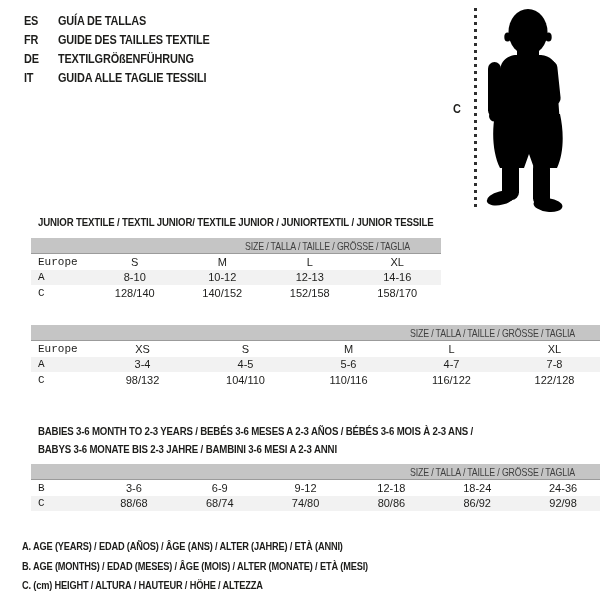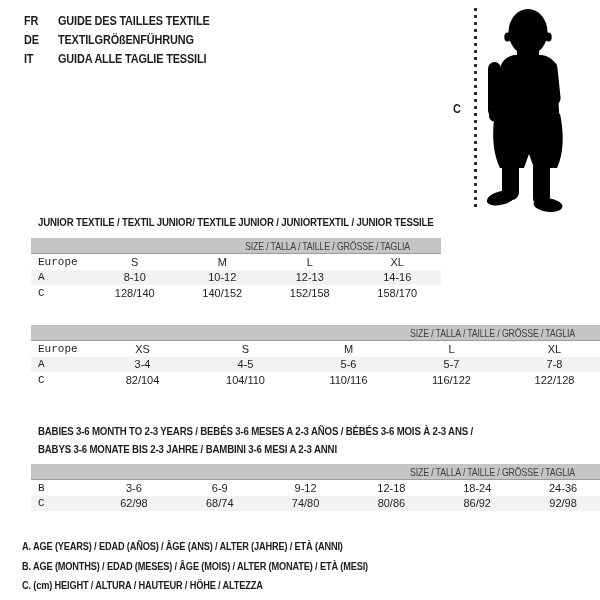--- a/index.html
+++ b/index.html
@@ -49,20 +49,24 @@
 
   
   .legend{position:absolute;left:22px;top:536px;}
   .legend-line{font-size:11px;font-weight:bold;line-height:18.5px;white-space:nowrap;}
 </style>
 </head>
 <body>
 
 <div class="lang-block">
 
+  <div class="lang-row">
+    <span class="lang-code"><i class="condensed">ES</i></span>
+    <span class="lang-label"><i class="condensed">GUÍA DE TALLAS</i></span>
+  </div>
 
   <div class="lang-row">
     <span class="lang-code"><i class="condensed">FR</i></span>
     <span class="lang-label"><i class="condensed">GUIDE DES TAILLES TEXTILE</i></span>
   </div>
 
   <div class="lang-row">
     <span class="lang-code"><i class="condensed">DE</i></span>
     <span class="lang-label"><i class="condensed">TEXTILGRÖßENFÜHRUNG</i></span>
   </div>
@@ -148,26 +152,26 @@
             <span class="cell">S</span>
             <span class="cell">M</span>
             <span class="cell">L</span>
             <span class="cell">XL</span>
           </div>
           <div class="trow alt">
             <span class="cell label">A</span>
             <span class="cell">3-4</span>
             <span class="cell">4-5</span>
             <span class="cell">5-6</span>
-            <span class="cell">5-7</span>
+            <span class="cell">4-7</span>
             <span class="cell">7-8</span>
           </div>
           <div class="trow">
             <span class="cell label">C</span>
-            <span class="cell">82/104</span>
+            <span class="cell">98/132</span>
             <span class="cell">104/110</span>
             <span class="cell">110/116</span>
             <span class="cell">116/122</span>
             <span class="cell">122/128</span>
           </div>
         </div>
     </div>
   </section>
     <section class="size-section sec-3">
     <h2 class="section-heading"><span class="hwrap"><span>BABIES 3-6 MONTH TO 2-3 YEARS / BEBÉS 3-6 MESES A 2-3 AÑOS / BÉBÉS 3-6 MOIS À 2-3 ANS /</span><br><span>BABYS 3-6 MONATE BIS 2-3 JAHRE / BAMBINI 3-6 MESI A 2-3 ANNI</span></span></h2>
@@ -180,21 +184,21 @@
             <span class="cell label">B</span>
             <span class="cell">3-6</span>
             <span class="cell">6-9</span>
             <span class="cell">9-12</span>
             <span class="cell">12-18</span>
             <span class="cell">18-24</span>
             <span class="cell">24-36</span>
           </div>
           <div class="trow alt">
             <span class="cell label">C</span>
-            <span class="cell">62/98</span>
+            <span class="cell">88/68</span>
             <span class="cell">68/74</span>
             <span class="cell">74/80</span>
             <span class="cell">80/86</span>
             <span class="cell">86/92</span>
             <span class="cell">92/98</span>
           </div>
         </div>
     </div>
   </section>
   </div>

